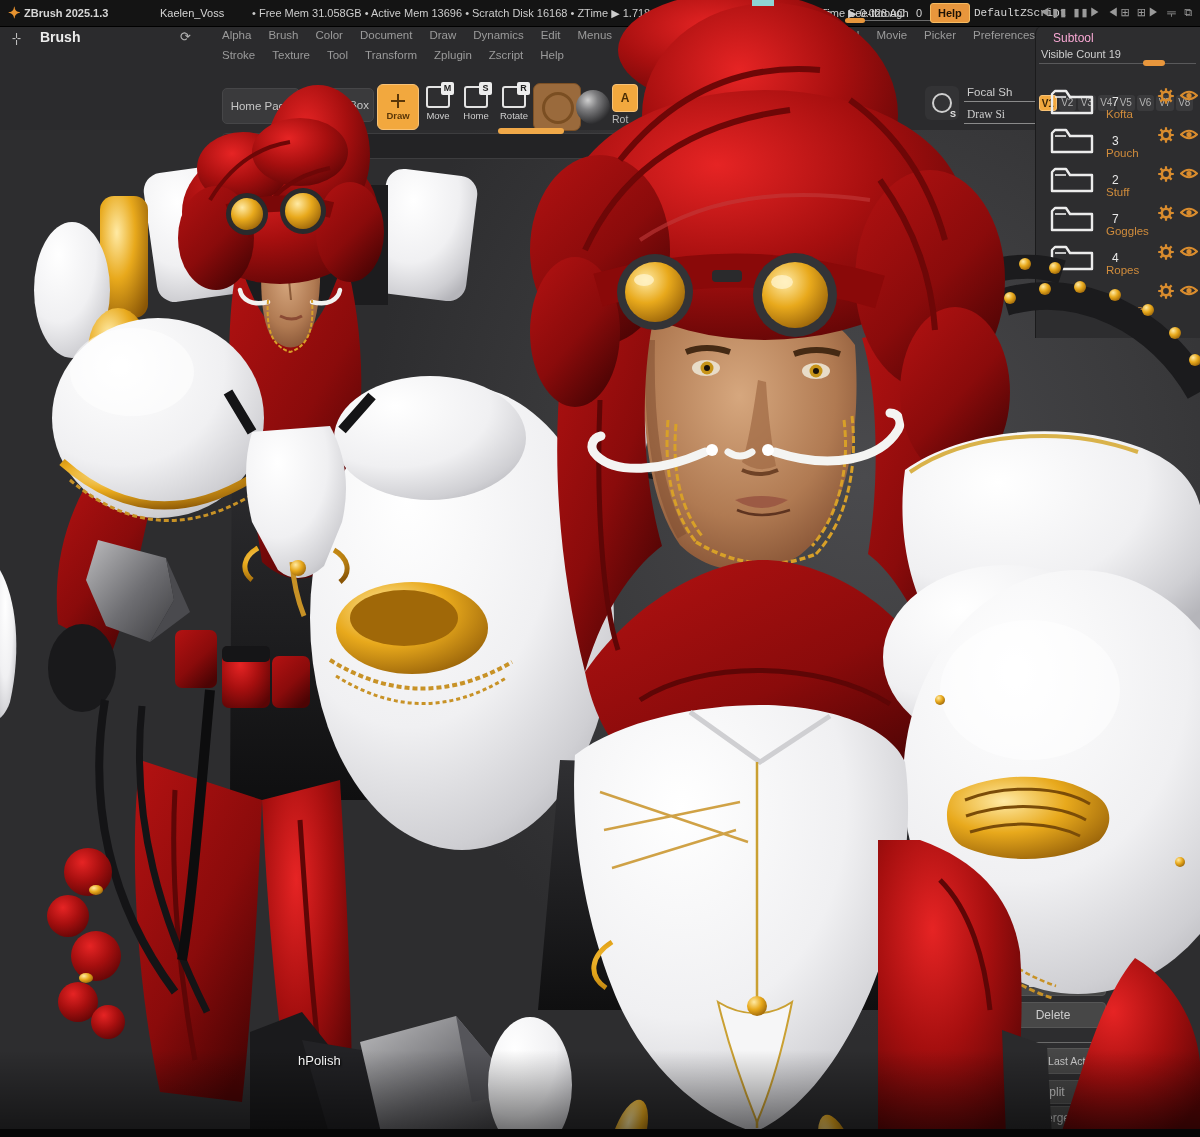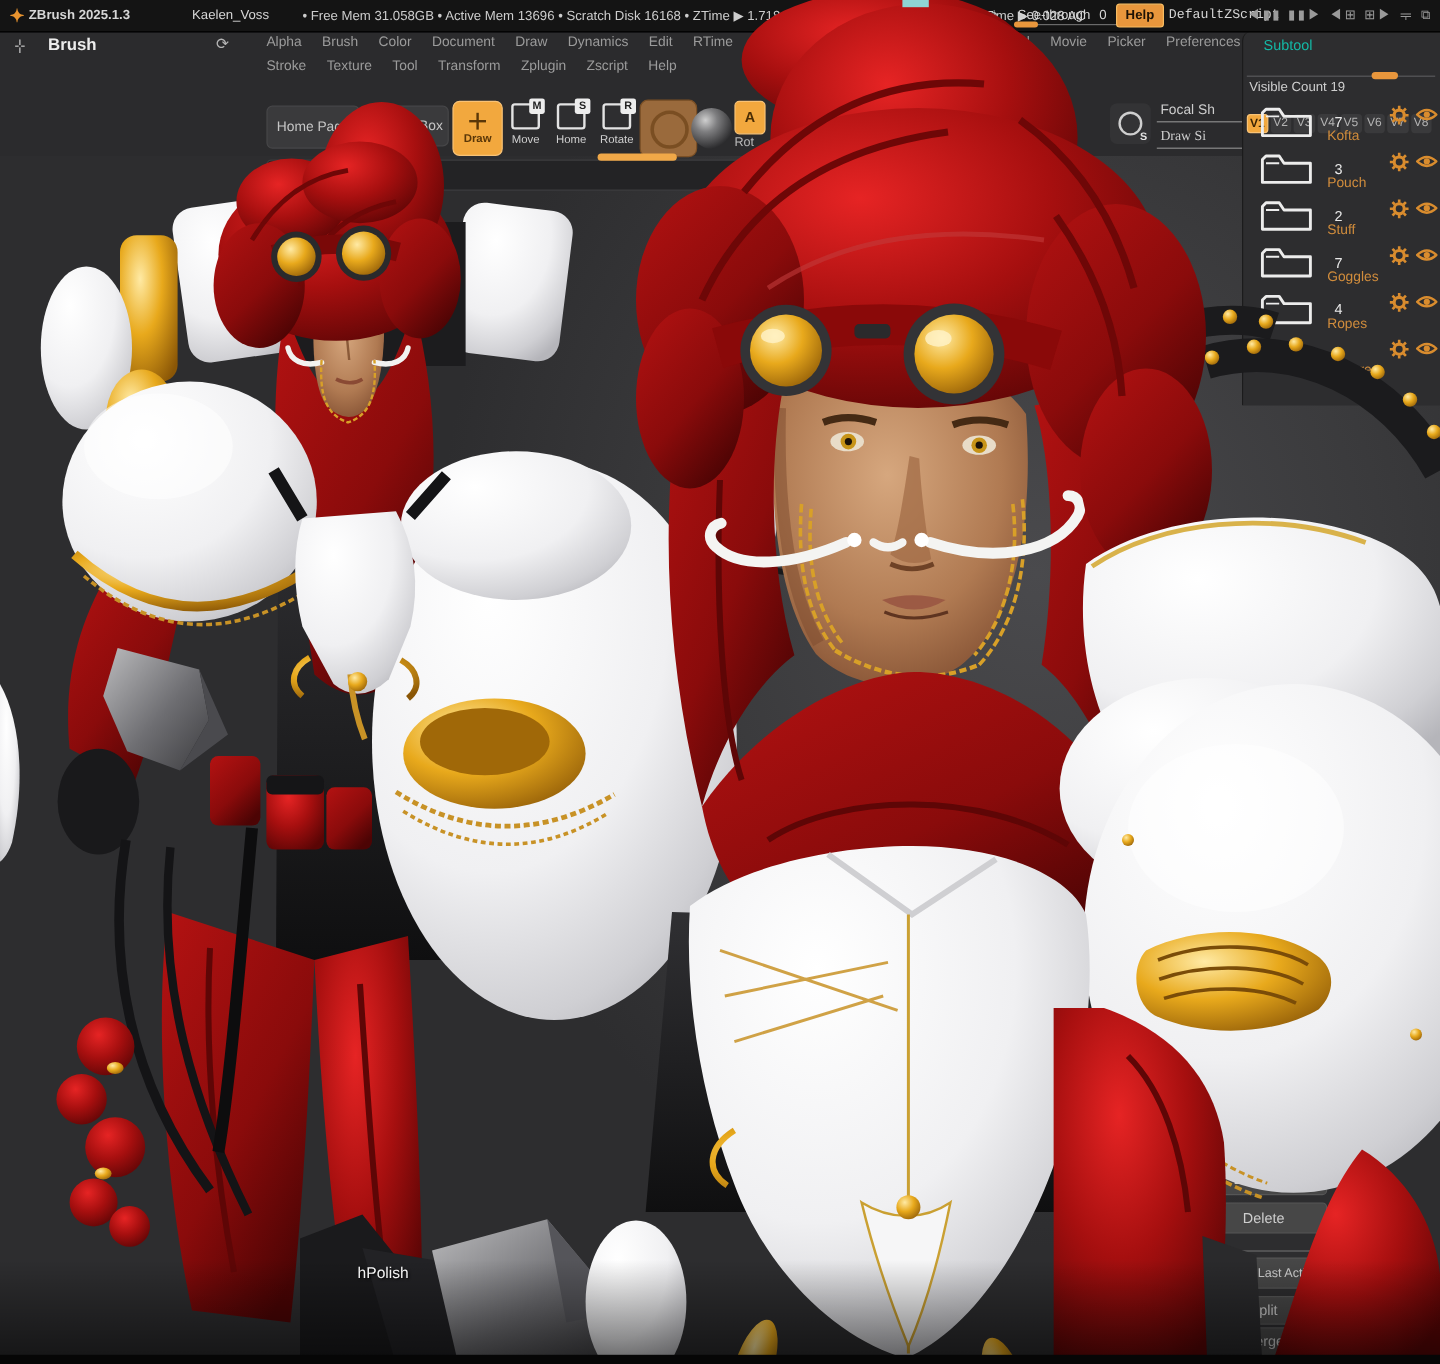--- a/index.html
+++ b/index.html
@@ -39,22 +39,22 @@
   .abtn-sub{position:absolute;left:390px;top:29px;color:#b9b9b9;font-size:10.5px;}
   .active-underline{position:absolute;left:276px;top:44px;width:66px;height:6px;background:#f0a848;border-radius:3px;}
   .dialico{position:absolute;left:703px;top:2px;width:34px;height:34px;background:#333335;border-radius:6px;}
   .dialico:after{content:"S";position:absolute;right:3px;bottom:1px;color:#e5e5e5;font-size:9px;font-weight:bold;}
   .dialico:before{content:"";position:absolute;left:7px;top:7px;width:16px;height:16px;border:2px solid #cfcfcf;border-radius:50%;}
   .slider-lab{position:absolute;left:745px;color:#cdcdcd;font-size:11.5px;white-space:nowrap;width:70px;}
   .slider-line{position:absolute;left:742px;width:72px;height:1px;background:#8a8a8a;}
   .subshelf{position:absolute;left:222px;top:133px;width:568px;height:24px;background:#232325;border:1px solid #3d3d3f;border-radius:4px;z-index:11;}
   
   .rpanel{left:1035px;top:26px;width:165px;height:312px;background:#2d2d2f;border-left:1px solid #1b1b1c;border-top-left-radius:8px;z-index:15;color:#d9d9d9;}
-  .rp-title{position:absolute;left:17px;top:5px;font-size:12px;color:#14b8a6;}
-  .rp-count{position:absolute;left:5px;top:22px;font-size:11px;color:#cfcfcf;margin-top:19px;}
+  .rp-title{position:absolute;left:17px;top:5px;font-size:12px;color:#f9a8d4;}
+  .rp-count{position:absolute;left:5px;top:22px;font-size:11px;color:#cfcfcf;}
   .rp-line{position:absolute;left:3px;top:37px;width:157px;height:1px;background:#59595b;}
   .rp-handle{position:absolute;left:107px;top:34px;width:22px;height:6px;background:#e8963c;border-radius:3px;}
   .vtabs{position:absolute;left:3px;top:42px;display:flex;gap:2px;}
   .vtab{width:17.5px;height:16px;background:#3a3a3c;border-radius:3px;color:#b3b3b3;font-size:10px;text-align:center;line-height:16px;margin-top:27px;}
   .vtab.on{background:#f2a83e;color:#3a2405;font-weight:bold;border:1px solid #f8c276;box-sizing:border-box;}
   .strow{position:absolute;left:0;width:165px;height:39px;}
   .strow .cnt{position:absolute;left:76px;top:11px;font-size:12px;color:#e8e8e8;}
   .strow .nm{position:absolute;left:70px;top:24px;font-size:11.5px;color:#d08c3c;}
   .strow svg.fold{position:absolute;left:14px;top:3px;}
   .strow svg.gear{position:absolute;left:121px;top:3px;}
@@ -92,21 +92,21 @@
   <span class="abs refresh-ico">⟳</span>
 
   <div class="menurow" style="top:29px;">
     <span>Alpha</span>
     <span>Brush</span>
     <span>Color</span>
     <span>Document</span>
     <span>Draw</span>
     <span>Dynamics</span>
     <span>Edit</span>
-    <span>RTime</span>
+    <span>Menus</span>
     <span>Layer</span>
     <span>Light</span>
     <span>Macro</span>
     <span>Marker</span>
     <span>Material</span>
     <span>Movie</span>
     <span>Picker</span>
     <span>Preferences</span>
     <span>Render</span>
     <span>Stencil</span>

